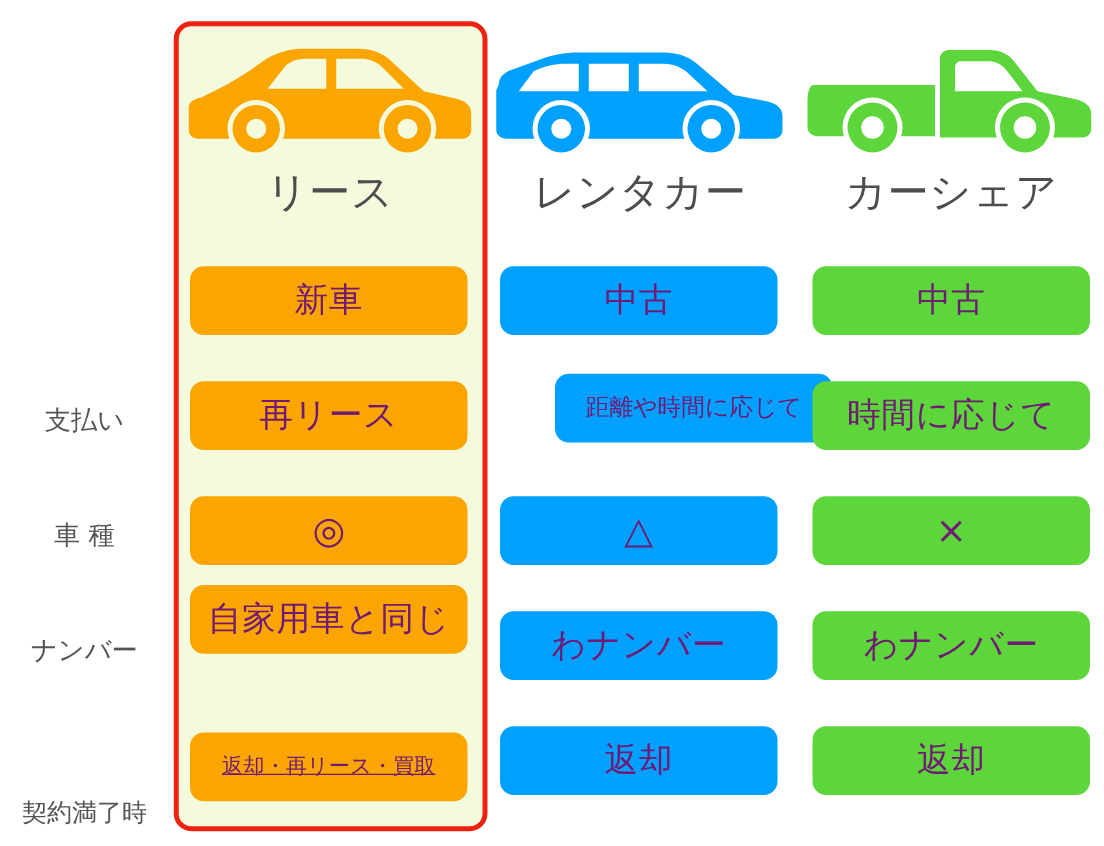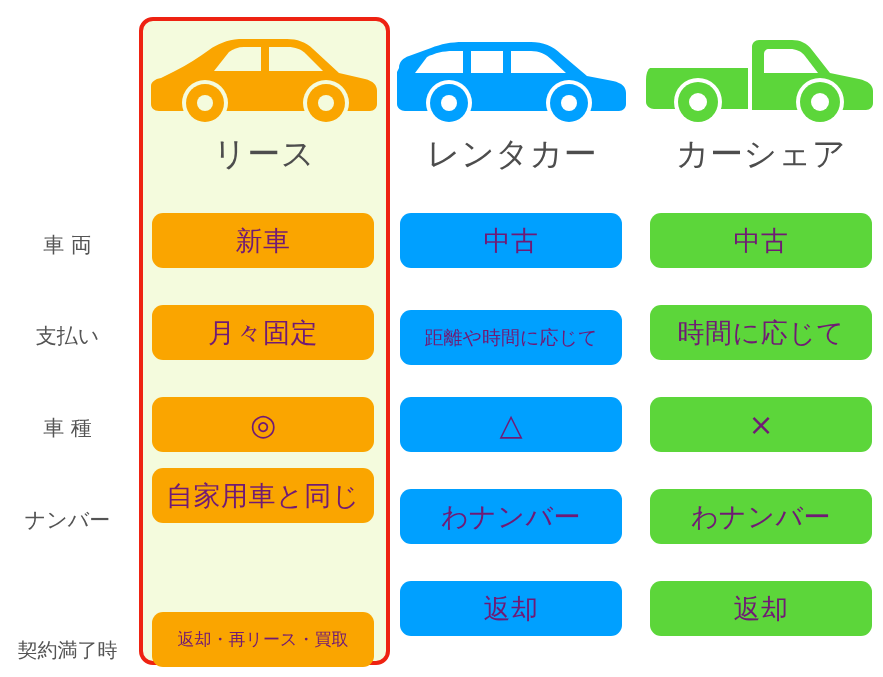--- a/index.html
+++ b/index.html
@@ -186,40 +186,37 @@
           <circle cx="58" cy="78" r="9" fill="#ffffff"></circle>
           <circle cx="180" cy="78" r="24" fill="#ffffff"></circle>
           <circle cx="180" cy="78" r="20" fill="#5cd63a"></circle>
           <circle cx="180" cy="78" r="9" fill="#ffffff"></circle>
         </g>
       </svg>
     </div>
     <div class="col-title">カーシェア</div>
   </div>
 
-  <div class="row-label" style="top:231px;">
-    <span>車 両</span>
-  </div>
   <div class="cell c0" style="top:213px;">
     <span class="cell-text">新車</span>
   </div>
   <div class="cell c1" style="top:213px;">
     <span class="cell-text">中古</span>
   </div>
   <div class="cell c2" style="top:213px;">
     <span class="cell-text">中古</span>
   </div>
 
   <div class="row-label" style="top:322px;">
     <span>支払い</span>
   </div>
   <div class="cell c0" style="top:305px;">
-    <span class="cell-text">月々固定</span>
-  </div>
-  <div class="cell c1" style="top:310px;">
+    <span class="cell-text">再リース</span>
+  </div>
+  <div class="cell c1" style="top:299px;margin-left:44px;">
     <span class="cell-text small">距離や時間に応じて</span>
   </div>
   <div class="cell c2" style="top:305px;">
     <span class="cell-text">時間に応じて</span>
   </div>
 
   <div class="row-label" style="top:414px;">
     <span>車 種</span>
   </div>
   <div class="cell c0" style="top:397px;">
@@ -241,21 +238,21 @@
   <div class="cell c1" style="top:489px;">
     <span class="cell-text">わナンバー</span>
   </div>
   <div class="cell c2" style="top:489px;">
     <span class="cell-text">わナンバー</span>
   </div>
 
   <div class="row-label wide" style="top:598px;">
     <span>契約満了時</span>
   </div>
-  <div class="cell c0" style="top:612px;">
+  <div class="cell c0" style="top:586px;text-decoration:underline;">
     <span class="cell-text tiny">返却・再リース・買取</span>
   </div>
   <div class="cell c1" style="top:581px;">
     <span class="cell-text">返却</span>
   </div>
   <div class="cell c2" style="top:581px;">
     <span class="cell-text">返却</span>
   </div>
 
 </div>

